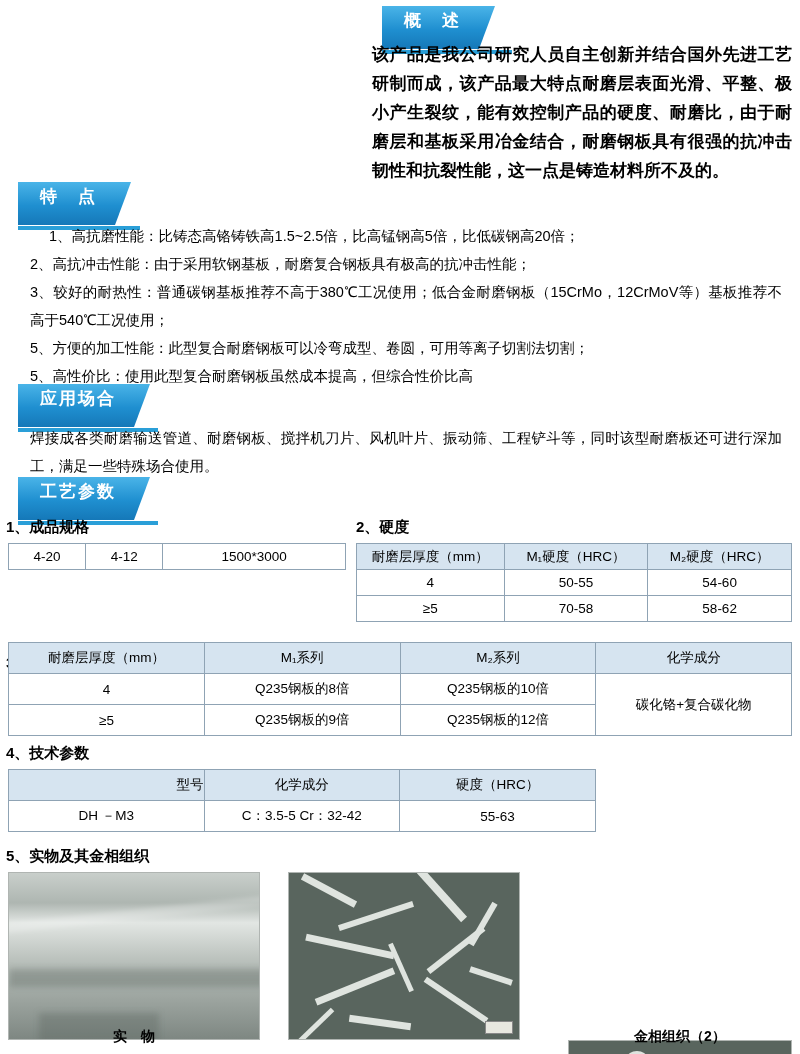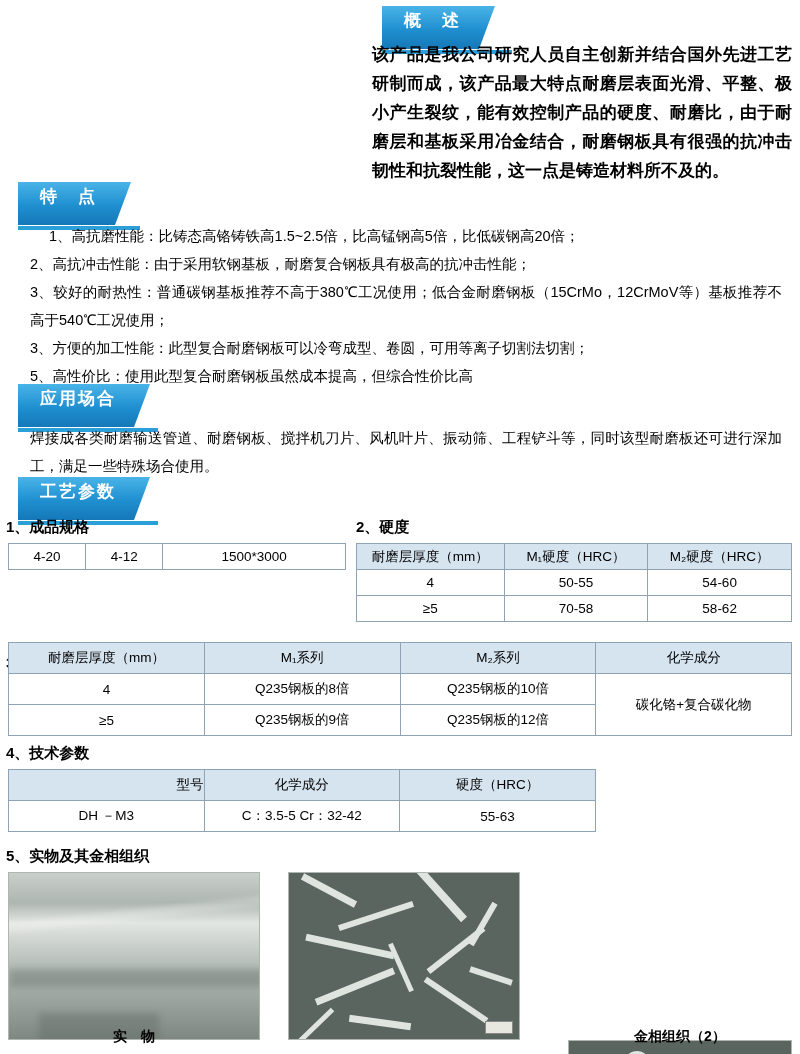--- a/index.html
+++ b/index.html
@@ -195,21 +195,21 @@
   <div class="overview-text">该产品是我公司研究人员自主创新并结合国外先进工艺研制而成，该产品最大特点耐磨层表面光滑、平整、极小产生裂纹，能有效控制产品的硬度、耐磨比，由于耐磨层和基板采用冶金结合，耐磨钢板具有很强的抗冲击韧性和抗裂性能，这一点是铸造材料所不及的。</div>
 
   <div class="tab-wrap" style="left:18px; top:182px;">
     <span class="tab">特　点</span>
     <div class="tab-underline" style="width:122px;"></div>
   </div>
 
   <div class="body-text" style="left:30px; top:222px; width:745px;margin-left:19px;">1、高抗磨性能：比铸态高铬铸铁高1.5~2.5倍，比高锰钢高5倍，比低碳钢高20倍；</div>
   <div class="body-text" style="left:30px; top:250px; width:745px;">2、高抗冲击性能：由于采用软钢基板，耐磨复合钢板具有极高的抗冲击性能；</div>
   <div class="body-text" style="left:30px; top:278px; width:752px;">3、较好的耐热性：普通碳钢基板推荐不高于380℃工况使用；低合金耐磨钢板（15CrMo，12CrMoV等）基板推荐不高于540℃工况使用；</div>
-  <div class="body-text" style="left:30px; top:334px; width:745px;">3、方便的加工性能：此型复合耐磨钢板可以冷弯成型、卷圆，可用等离子切割法切割；</div>
+  <div class="body-text" style="left:30px; top:334px; width:745px;">5、方便的加工性能：此型复合耐磨钢板可以冷弯成型、卷圆，可用等离子切割法切割；</div>
   <div class="body-text" style="left:30px; top:362px; width:745px;">5、高性价比：使用此型复合耐磨钢板虽然成本提高，但综合性价比高</div>
 
   <div class="tab-wrap" style="left:18px; top:384px;">
     <span class="tab">应用场合</span>
     <div class="tab-underline" style="width:140px;"></div>
   </div>
   <div class="body-text" style="left:30px; top:424px; width:752px;">焊接成各类耐磨输送管道、耐磨钢板、搅拌机刀片、风机叶片、振动筛、工程铲斗等，同时该型耐磨板还可进行深加工，满足一些特殊场合使用。</div>
 
   <div class="tab-wrap" style="left:18px; top:477px;">
     <span class="tab">工艺参数</span>

